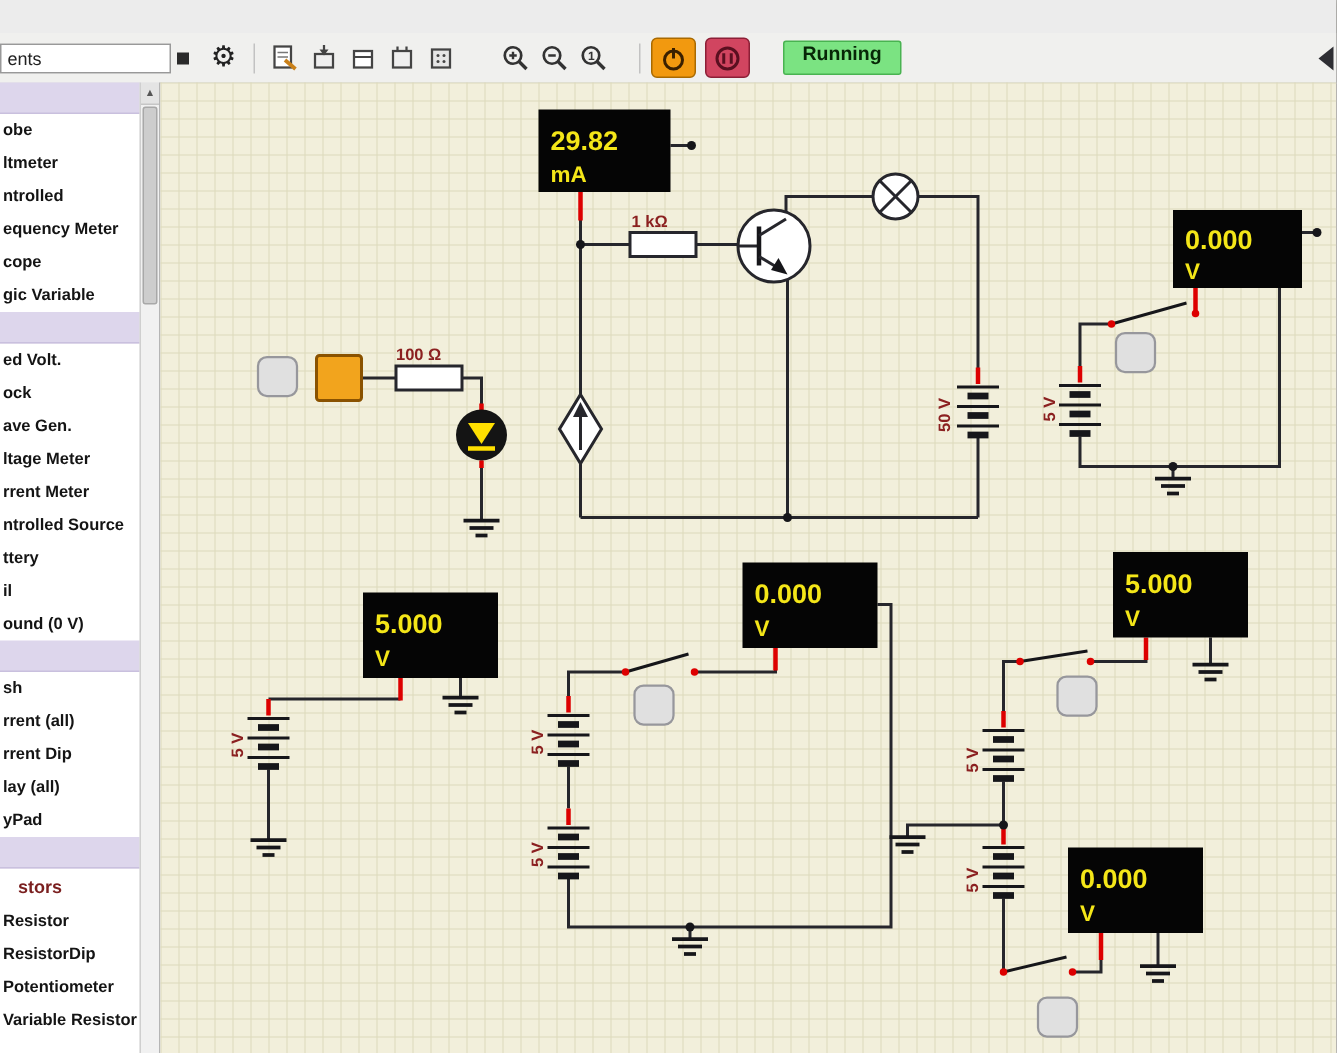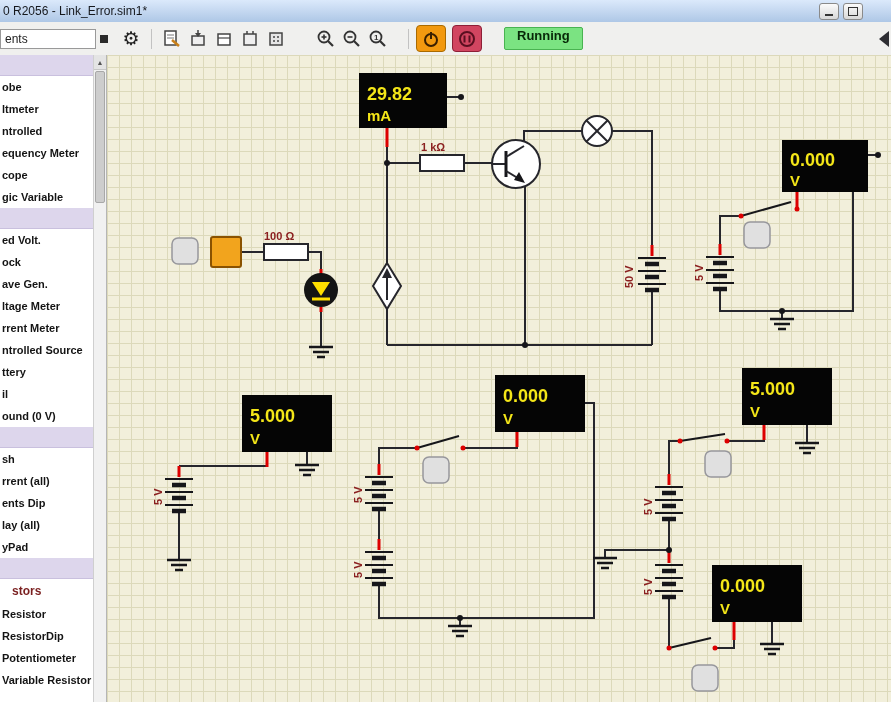--- a/index.html
+++ b/index.html
@@ -10,21 +10,21 @@
     display:flex;align-items:center;}
   .titlebar .title{font-size:12px;color:#15181d;padding-left:3px;white-space:nowrap;}
   .winbtns{position:absolute;right:28px;top:3px;display:flex;gap:4px;}
   .winbtn{width:18px;height:15px;background:linear-gradient(#fbfbfb,#d8d8d8);
     border:1px solid #8a8a8a;border-radius:3px;display:flex;align-items:center;justify-content:center;cursor:default;}
   .min-glyph{width:8px;height:2px;background:#333;margin-top:6px;}
   .max-glyph{width:8px;height:7px;border:1.5px solid #333;}
   
   .toolbar{position:absolute;left:0;top:22px;width:891px;height:33px;background:#f0f0ee;
     border-bottom:1px solid #b5b5b5;display:flex;align-items:center;}
-  .comp-tab{width:96px;height:20px;background:#fff;border:1px solid #999;margin-left:0;
+  .comp-tab{width:114px;height:20px;background:#fff;border:1px solid #999;margin-left:0;
     display:flex;align-items:center;font-size:12px;color:#222;padding-left:4px;box-sizing:border-box;}
   .dock-mark{width:8px;height:8px;background:#2a2a2a;margin-left:4px;margin-right:10px;}
   .tbtn{width:26px;height:26px;display:flex;align-items:center;justify-content:center;border-radius:3px;}
   .gear{font-size:19px;color:#222;line-height:1;}
   .sep{width:1px;height:20px;background:#c2c2c2;margin:0 7px;}
   .power-btn{width:28px;height:25px;background:#f2990f;border:1px solid #a96a00;border-radius:4px;
     display:flex;align-items:center;justify-content:center;margin-right:6px;}
   .pause-btn{width:28px;height:25px;background:#d14560;border:1px solid #8c1f36;border-radius:4px;
     display:flex;align-items:center;justify-content:center;margin-right:22px;}
   .run-badge{height:21px;padding:0 12px;background:#7be382;border:1px solid #49b351;border-radius:2px;
@@ -64,31 +64,20 @@
   .lbl{fill:#8b2020;font-size:11px;font-weight:bold;font-family:"Liberation Sans",sans-serif;}
   .blade{stroke:#16161a;stroke-width:2;}
   .sw-dot{fill:#dd0000;}
   .btn-grey{fill:#e0e0e0;stroke:#97979c;stroke-width:1.5;}
 </style>
 </head>
 <body>
 
 <div class="window">
 
-  <div class="titlebar">
-    <span class="title">0 R2056 - Link_Error.sim1*</span>
-    <div class="winbtns">
-      <div class="winbtn">
-          <div class="min-glyph"></div>
-        </div>
-      <div class="winbtn">
-          <div class="max-glyph"></div>
-        </div>
-    </div>
-  </div>
 
   <div class="toolbar">
     <div class="comp-tab">
       <span>ents</span>
     </div>
     <div class="dock-mark"></div>
 
     <div class="tbtn">
       <span class="gear">⚙</span>
     </div>
@@ -193,21 +182,21 @@
       <div class="item">ave Gen.</div>
       <div class="item">ltage Meter</div>
       <div class="item">rrent Meter</div>
       <div class="item">ntrolled Source</div>
       <div class="item">ttery</div>
       <div class="item">il</div>
       <div class="item">ound (0 V)</div>
       <div class="cat"></div>
       <div class="item">sh</div>
       <div class="item">rrent (all)</div>
-      <div class="item">ents Dip</div>
+      <div class="item">rrent Dip</div>
       <div class="item">lay (all)</div>
       <div class="item">yPad</div>
       <div class="cat"></div>
       <div class="subcat">stors</div>
       <div class="item">Resistor</div>
       <div class="item">ResistorDip</div>
       <div class="item">Potentiometer</div>
       <div class="item">Variable Resistor</div>
     </div>
     <div class="vscroll">

